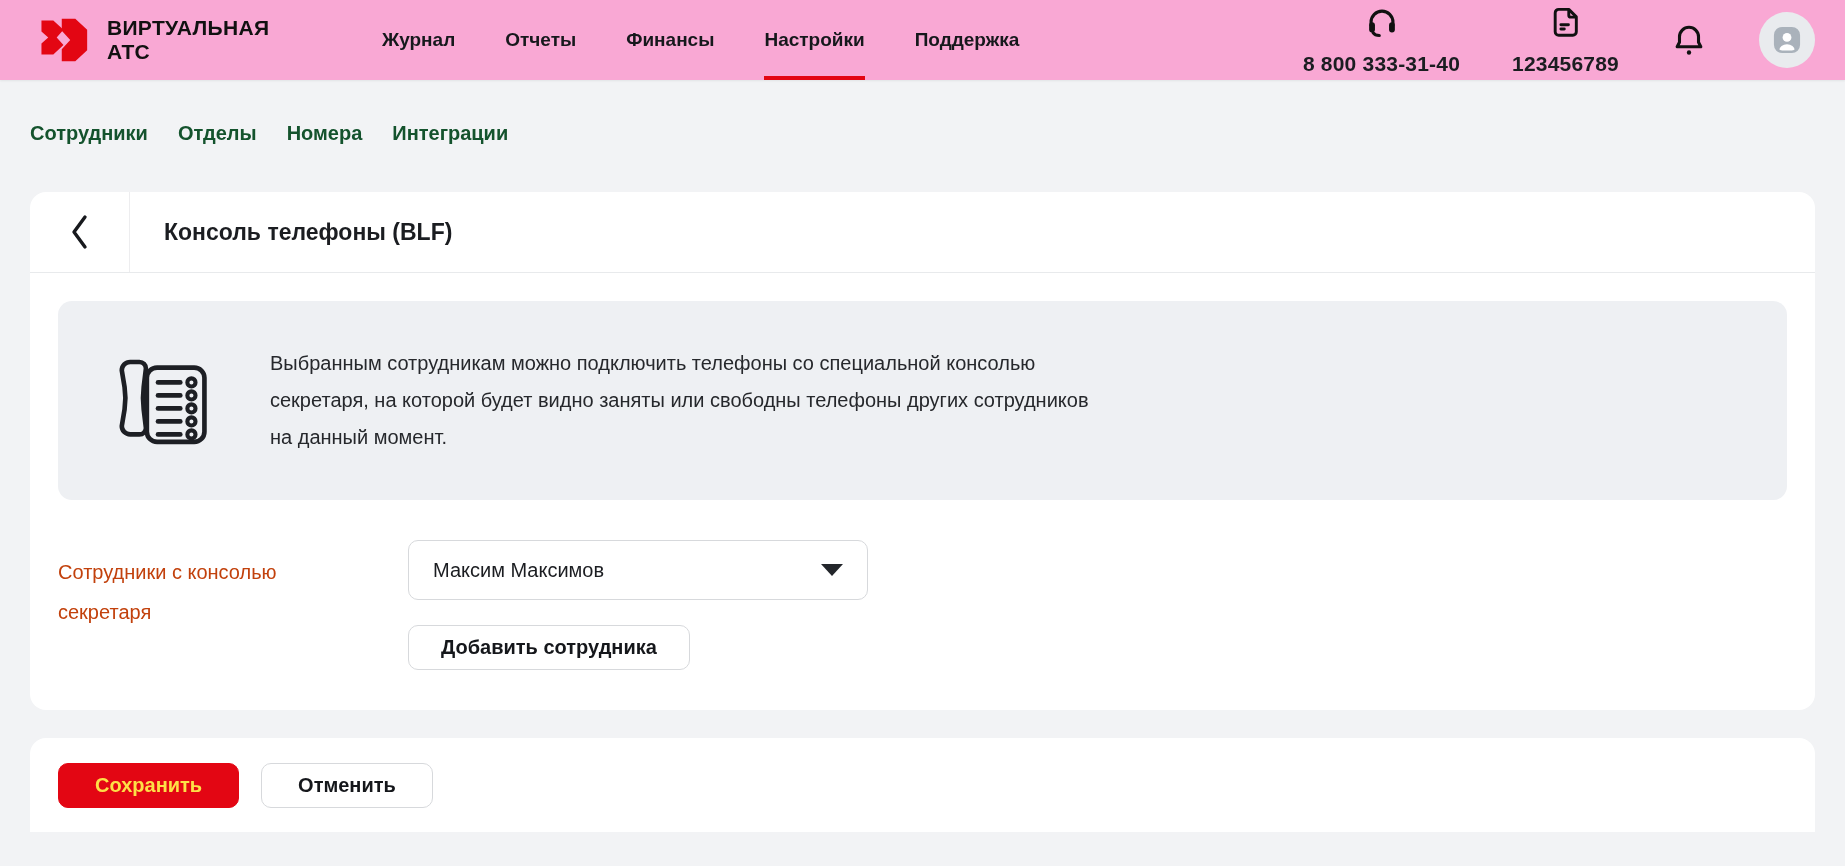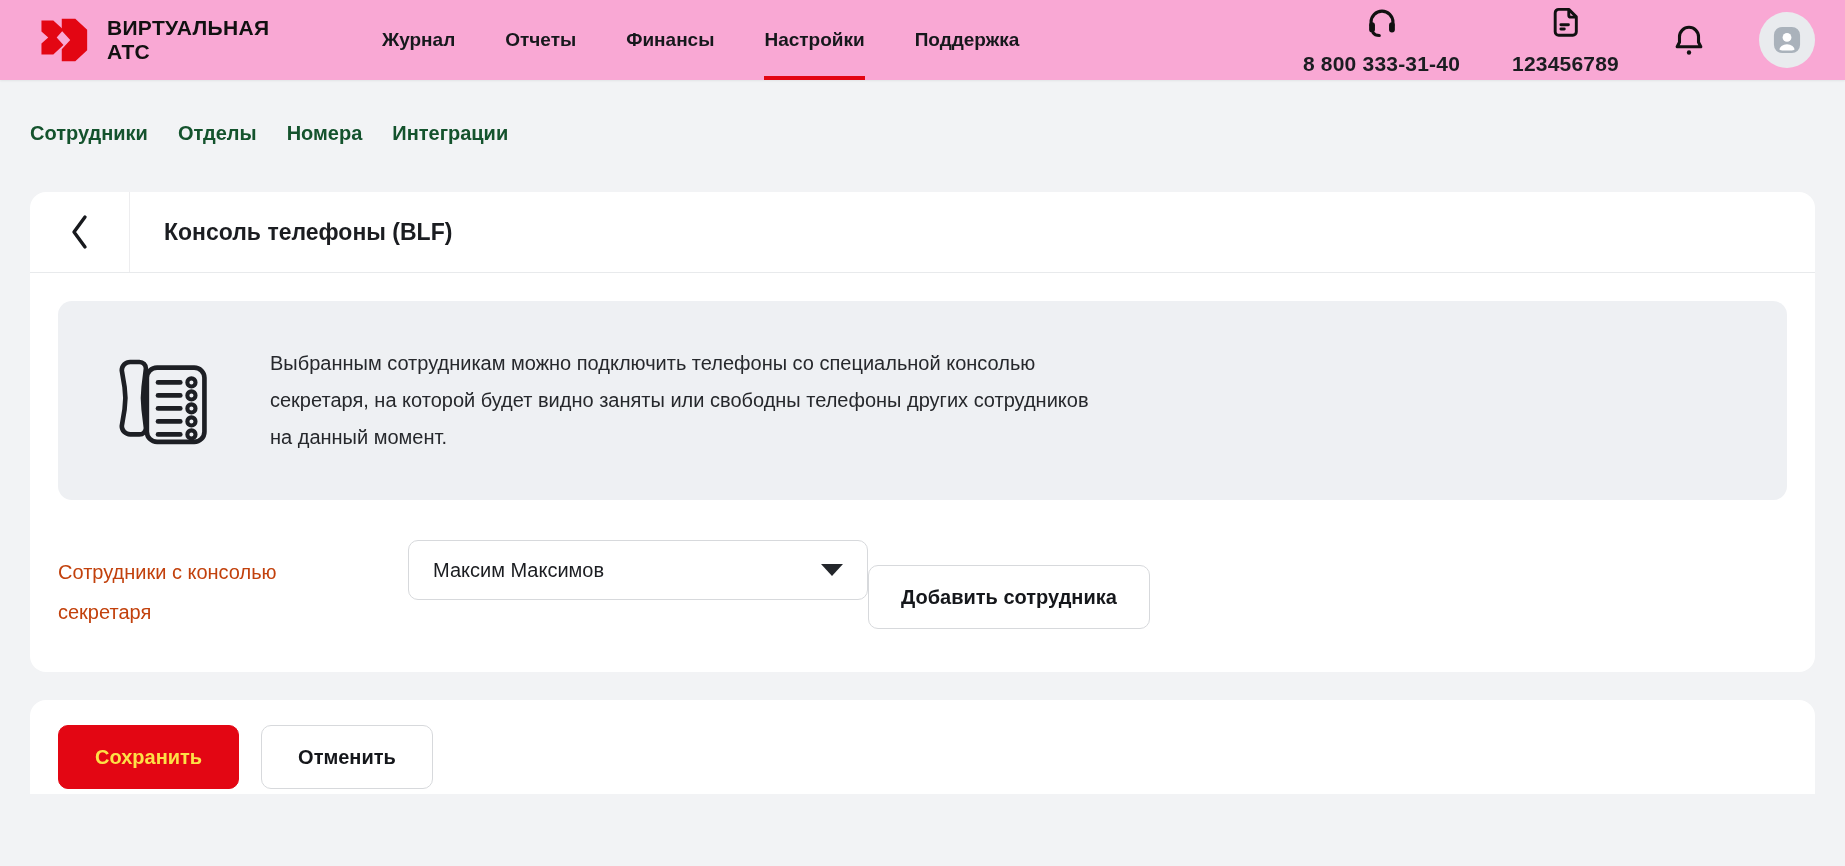--- a/index.html
+++ b/index.html
@@ -62,33 +62,33 @@
   .card-body { padding: 28px 28px 40px 28px; }
 
   .info-box {
     background: #eef0f3; border-radius: 14px; padding: 44px 48px;
     display: flex; align-items: center; gap: 60px;
   }
   .info-text { font-size: 20px; line-height: 37px; color: #26282c; max-width: 845px; }
 
   .form-row { display: flex; margin-top: 40px; }
   .form-label { width: 250px; margin-right: 100px; font-size: 20px; line-height: 40px; color: #c2410c; padding-top: 12px; }
-  .form-controls { display: flex; flex-direction: row; align-items: flex-start; }
+  .form-controls { display: flex; flex-direction: column; align-items: flex-start; }
   .select {
     width: 460px; height: 60px; background: #fff; border: 1px solid var(--ctl-border);
     border-radius: 10px; display: flex; align-items: center; justify-content: space-between;
     padding: 0 24px; cursor: pointer;
   }
   .select-value { font-size: 20px; color: #1b1d21; }
   .caret {
     width: 0; height: 0; border-left: 11px solid transparent;
     border-right: 11px solid transparent; border-top: 12px solid #23262b;
   }
   .btn {
-    height: 64px; border-radius: 10px; border: 1px solid var(--ctl-border);
+    height: 45px; border-radius: 10px; border: 1px solid var(--ctl-border);
     background: #fff; font-family: inherit; font-size: 20px; font-weight: 700;
     color: #15171b; padding: 0 32px; cursor: pointer;
   }
   .add-btn { margin-top: 25px; }
 
   
   .action-bar {
     margin: 28px 30px 0 30px; background: #fff; border-radius: 16px 16px 0 0;
     height: 94px; padding: 25px 28px; display: flex; gap: 22px;
   }

